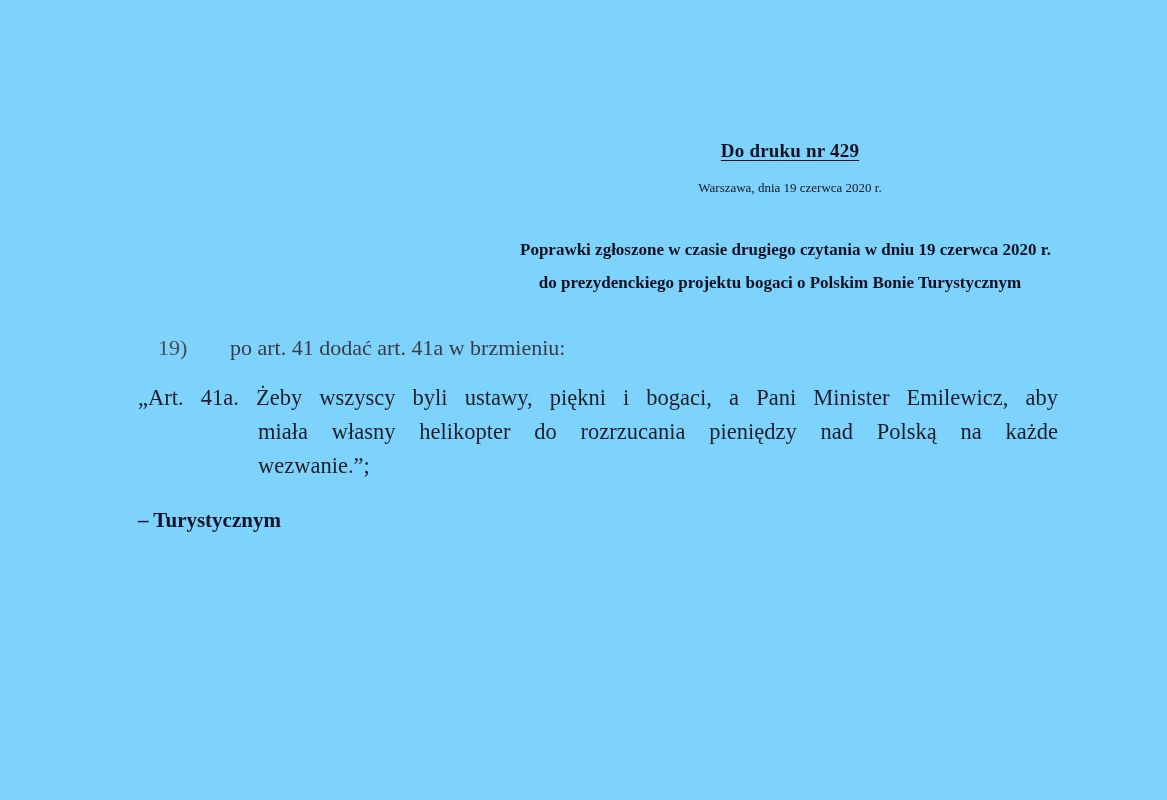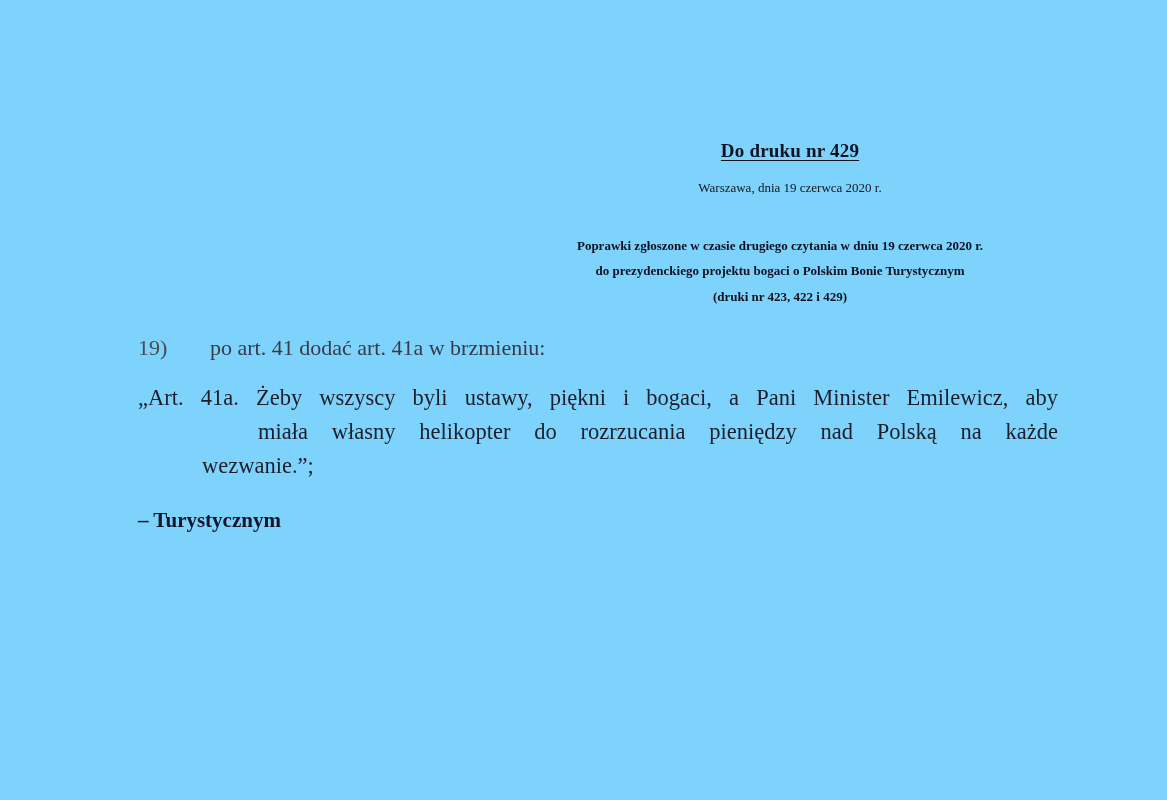--- a/index.html
+++ b/index.html
@@ -47,40 +47,41 @@
   }
 
   
   .subject-zone {
     position: absolute;
     top: 233px;
     left: 520px;
     width: 520px;
     text-align: center;
     font-weight: bold;
-    font-size: 13px;
+    font-size: 17px;
     line-height: 1.95;
     color: #101020;
   }
   .subject-zone div { white-space: nowrap; }
 
   
   .amendment {
     position: absolute;
     top: 335px;
     left: 138px;
     width: 920px;
   }
 
   .item-line {
     display: flex;
     align-items: baseline;
     font-size: 22px;
     color: #3a3a42;
     margin-bottom: 20px;
+    margin-left: 20px;
   }
   .item-number {
     width: 72px;
     flex: 0 0 72px;
     color: #4a4a52;
   }
   .item-text {
     color: #3a3a46;
     text-align: right;
   }
@@ -93,21 +94,21 @@
   .quote-first {
     text-align: justify;
     text-align-last: justify;
   }
   .quote-indent {
     margin-left: 120px;
     text-align: justify;
     text-align-last: justify;
   }
   .quote-last {
-    margin-left: 64px;
+    margin-left: 120px;
   }
 
   .signature {
     margin-top: 26px;
     font-weight: bold;
     font-size: 21px;
     color: #14142a;
   }
 </style>
 </head>
@@ -116,21 +117,20 @@
 <div class="page">
 
   <div class="header-zone">
     <div class="doc-ref">Do druku nr 429</div>
     <div class="place-date">Warszawa, dnia 19 czerwca 2020 r.</div>
   </div>
 
   <div class="subject-zone">
     <div>Poprawki zgłoszone w czasie drugiego czytania w dniu 19 czerwca 2020 r.</div>
     <div>do prezydenckiego projektu bogaci o Polskim Bonie Turystycznym</div>
-    <div>(druki nr 423, 422 i 429)</div>
   </div>
 
   <div class="amendment">
 
     <div class="item-line">
       <span class="item-number">19)</span>
       <span class="item-text">po art. 41 dodać art. 41a w brzmieniu:</span>
     </div>
 
     <div class="quote-block">

